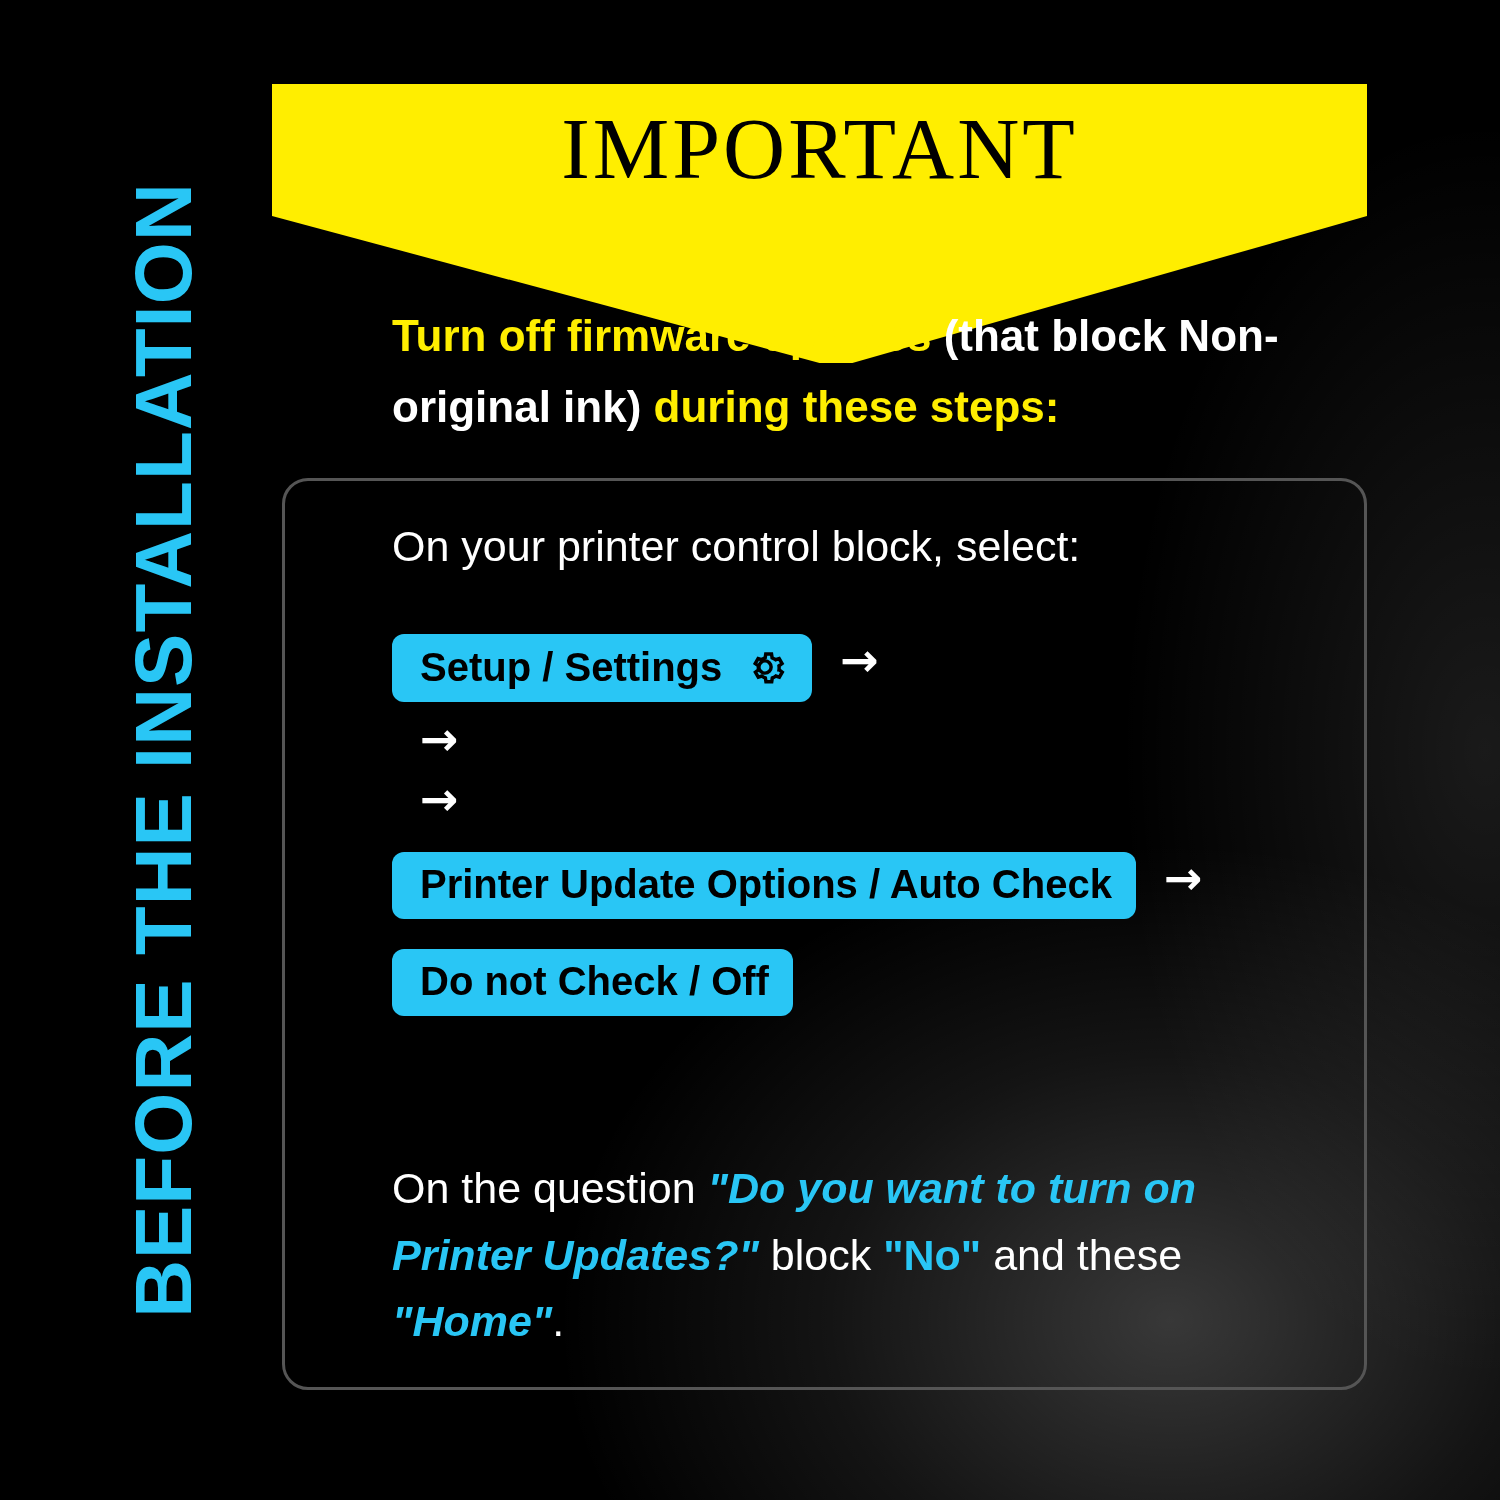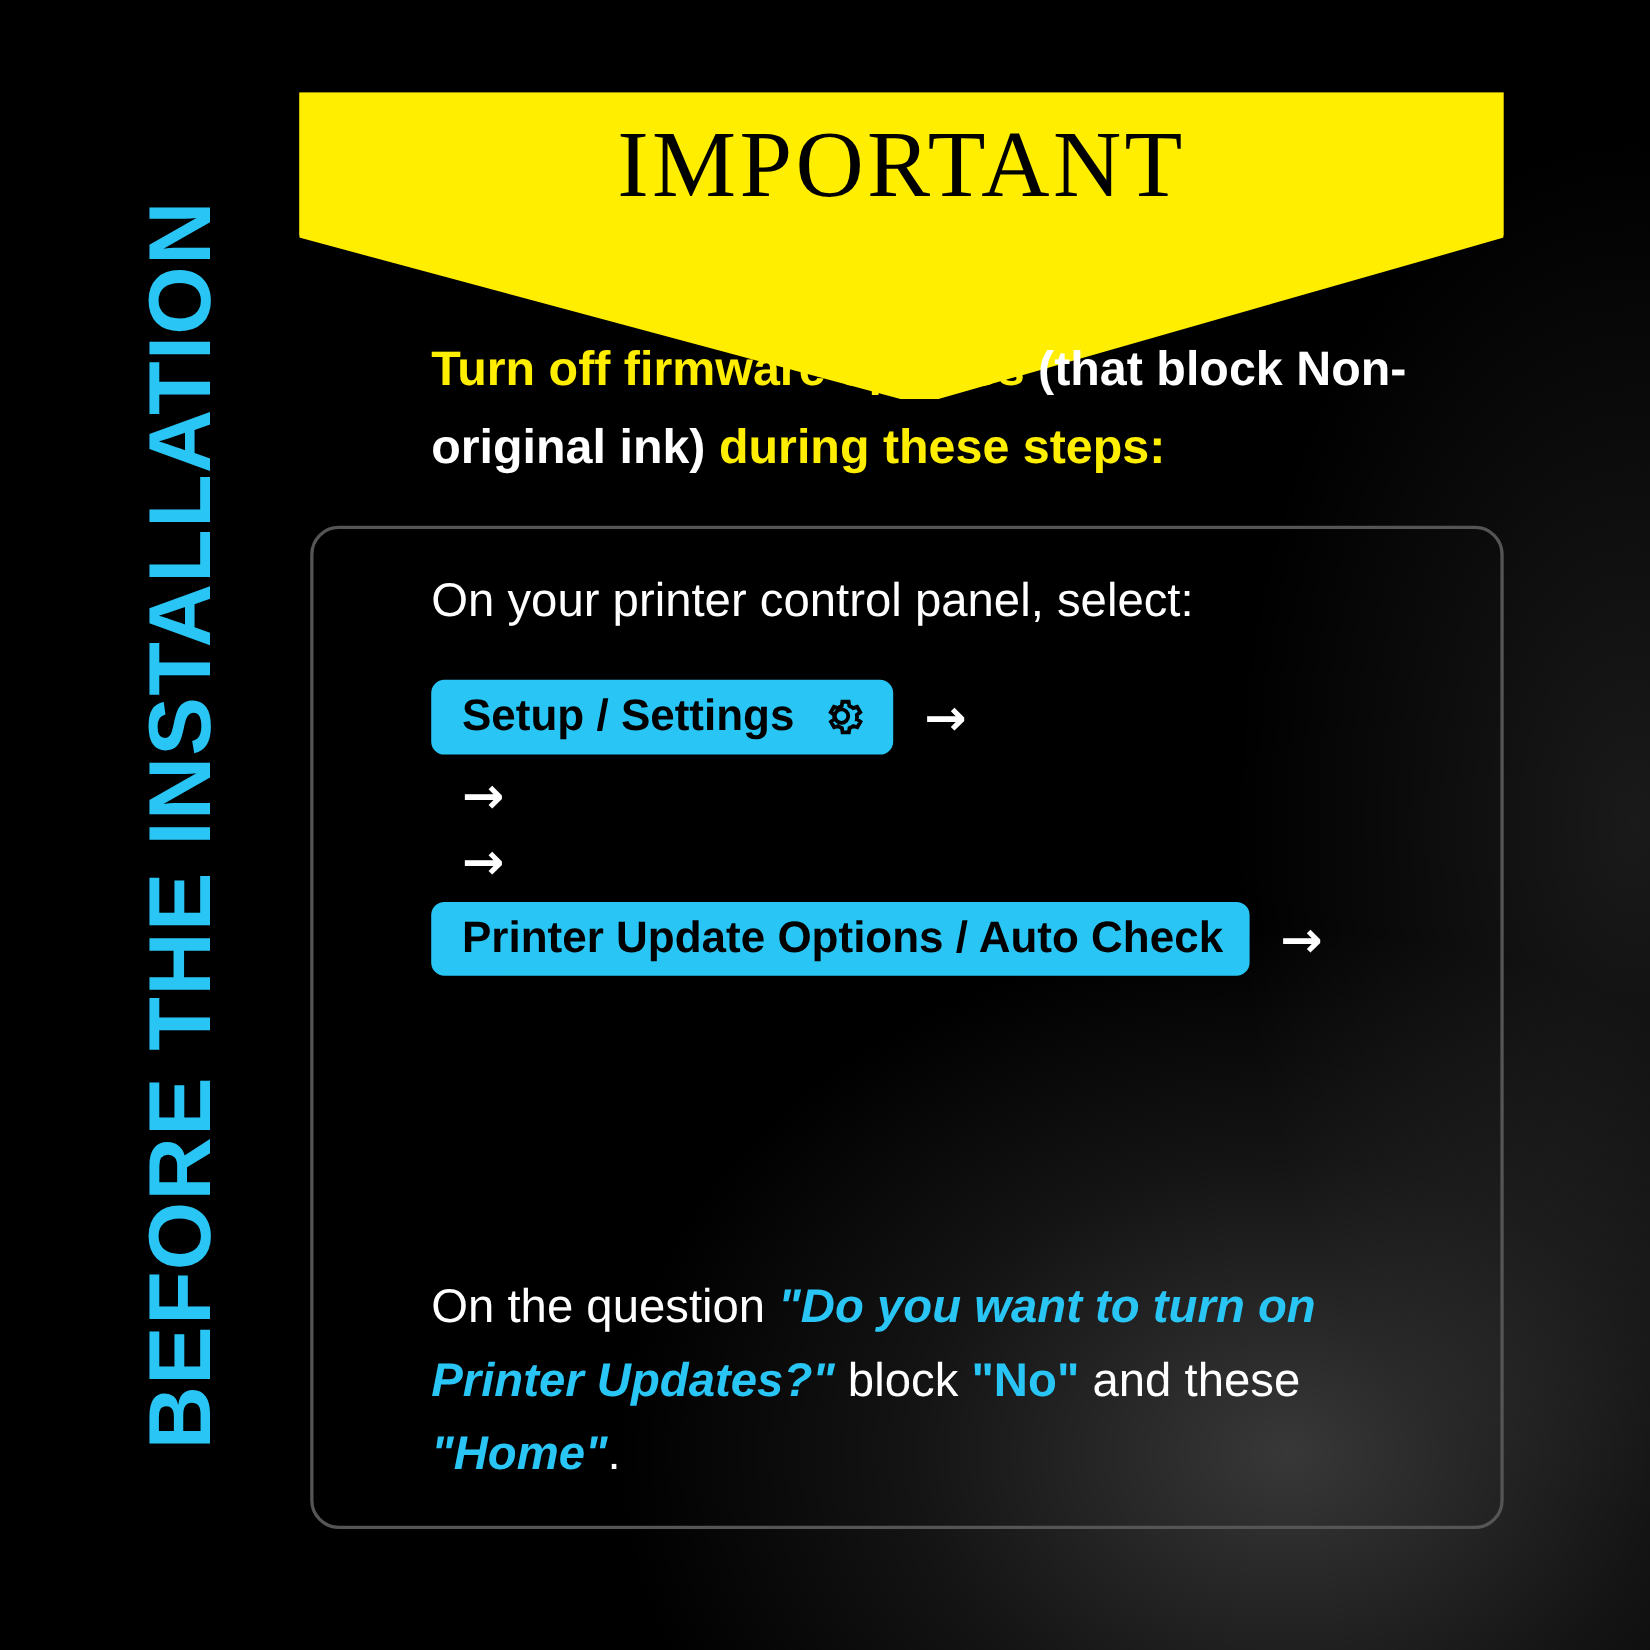--- a/index.html
+++ b/index.html
@@ -123,20 +123,21 @@
     background: #29c6f5;
     border-radius: 12px;
     padding: 10px 24px 12px 28px;
     color: #000000;
     font-size: 40px;
     font-weight: bold;
     display: flex;
     align-items: center;
     white-space: nowrap;
     font-family: "Liberation Sans", sans-serif;
+    margin-top: 16px;
   }
   .chip .gear {
     margin-left: 20px;
     display: inline-flex;
     align-items: center;
   }
   .arrow {
     margin-left: 28px;
     color: #ffffff;
     font-size: 46px;
@@ -181,21 +182,21 @@
     </div>
     <div id="banner-notch"></div>
   </div>
 
   <div id="intro">
     <span>Turn off firmware updates </span><span class="white">(that block Non-original ink) </span><span>during these steps:</span>
   </div>
 
   <div id="panel"></div>
 
-  <div id="panel-heading">On your printer control panel, select:</div>
+  <div id="panel-heading">On your printer control block, select:</div>
 
   <div id="steps">
 
     <div class="step-row">
       <div class="chip">
         <span>Setup / Settings</span>
         <span class="gear">
           <svg width="46" height="46" viewBox="0 0 24 24" fill="none" stroke="#000000" stroke-width="1.8">
             <circle cx="12" cy="12" r="3.2"></circle>
             <path d="M19.4 13.5l1.6 1.2-1.5 2.6-1.9-.6a7.5 7.5 0 0 1-1.8 1l-.3 2h-3l-.3-2a7.5 7.5 0 0 1-1.8-1l-1.9.6-1.5-2.6 1.6-1.2a7.6 7.6 0 0 1 0-2.1L6.9 10.2 8.4 7.6l1.9.6a7.5 7.5 0 0 1 1.8-1l.3-2h3l.3 2a7.5 7.5 0 0 1 1.8 1l1.9-.6 1.5 2.6-1.6 1.2a7.6 7.6 0 0 1 0 2.1z"></path>
@@ -213,20 +214,25 @@
       <div class="arrow">→</div>
     </div>
 
     <div class="step-row">
       <div class="chip">
         <span>Printer Update Options / Auto Check</span>
       </div>
       <div class="arrow">→</div>
     </div>
 
+    <div class="step-row">
+      <div class="chip">
+        <span>Do not Check  / Off</span>
+      </div>
+    </div>
 
   </div>
 
   <div id="closing">
     <span>On the question </span><span class="cyan-i">"Do you want to turn on Printer Updates?"</span><span> block </span><span class="cyan-b">"No"</span><span> and these </span><span class="cyan-i">"Home"</span><span>.</span>
   </div>
 
 </div>
 
 </body></html>

